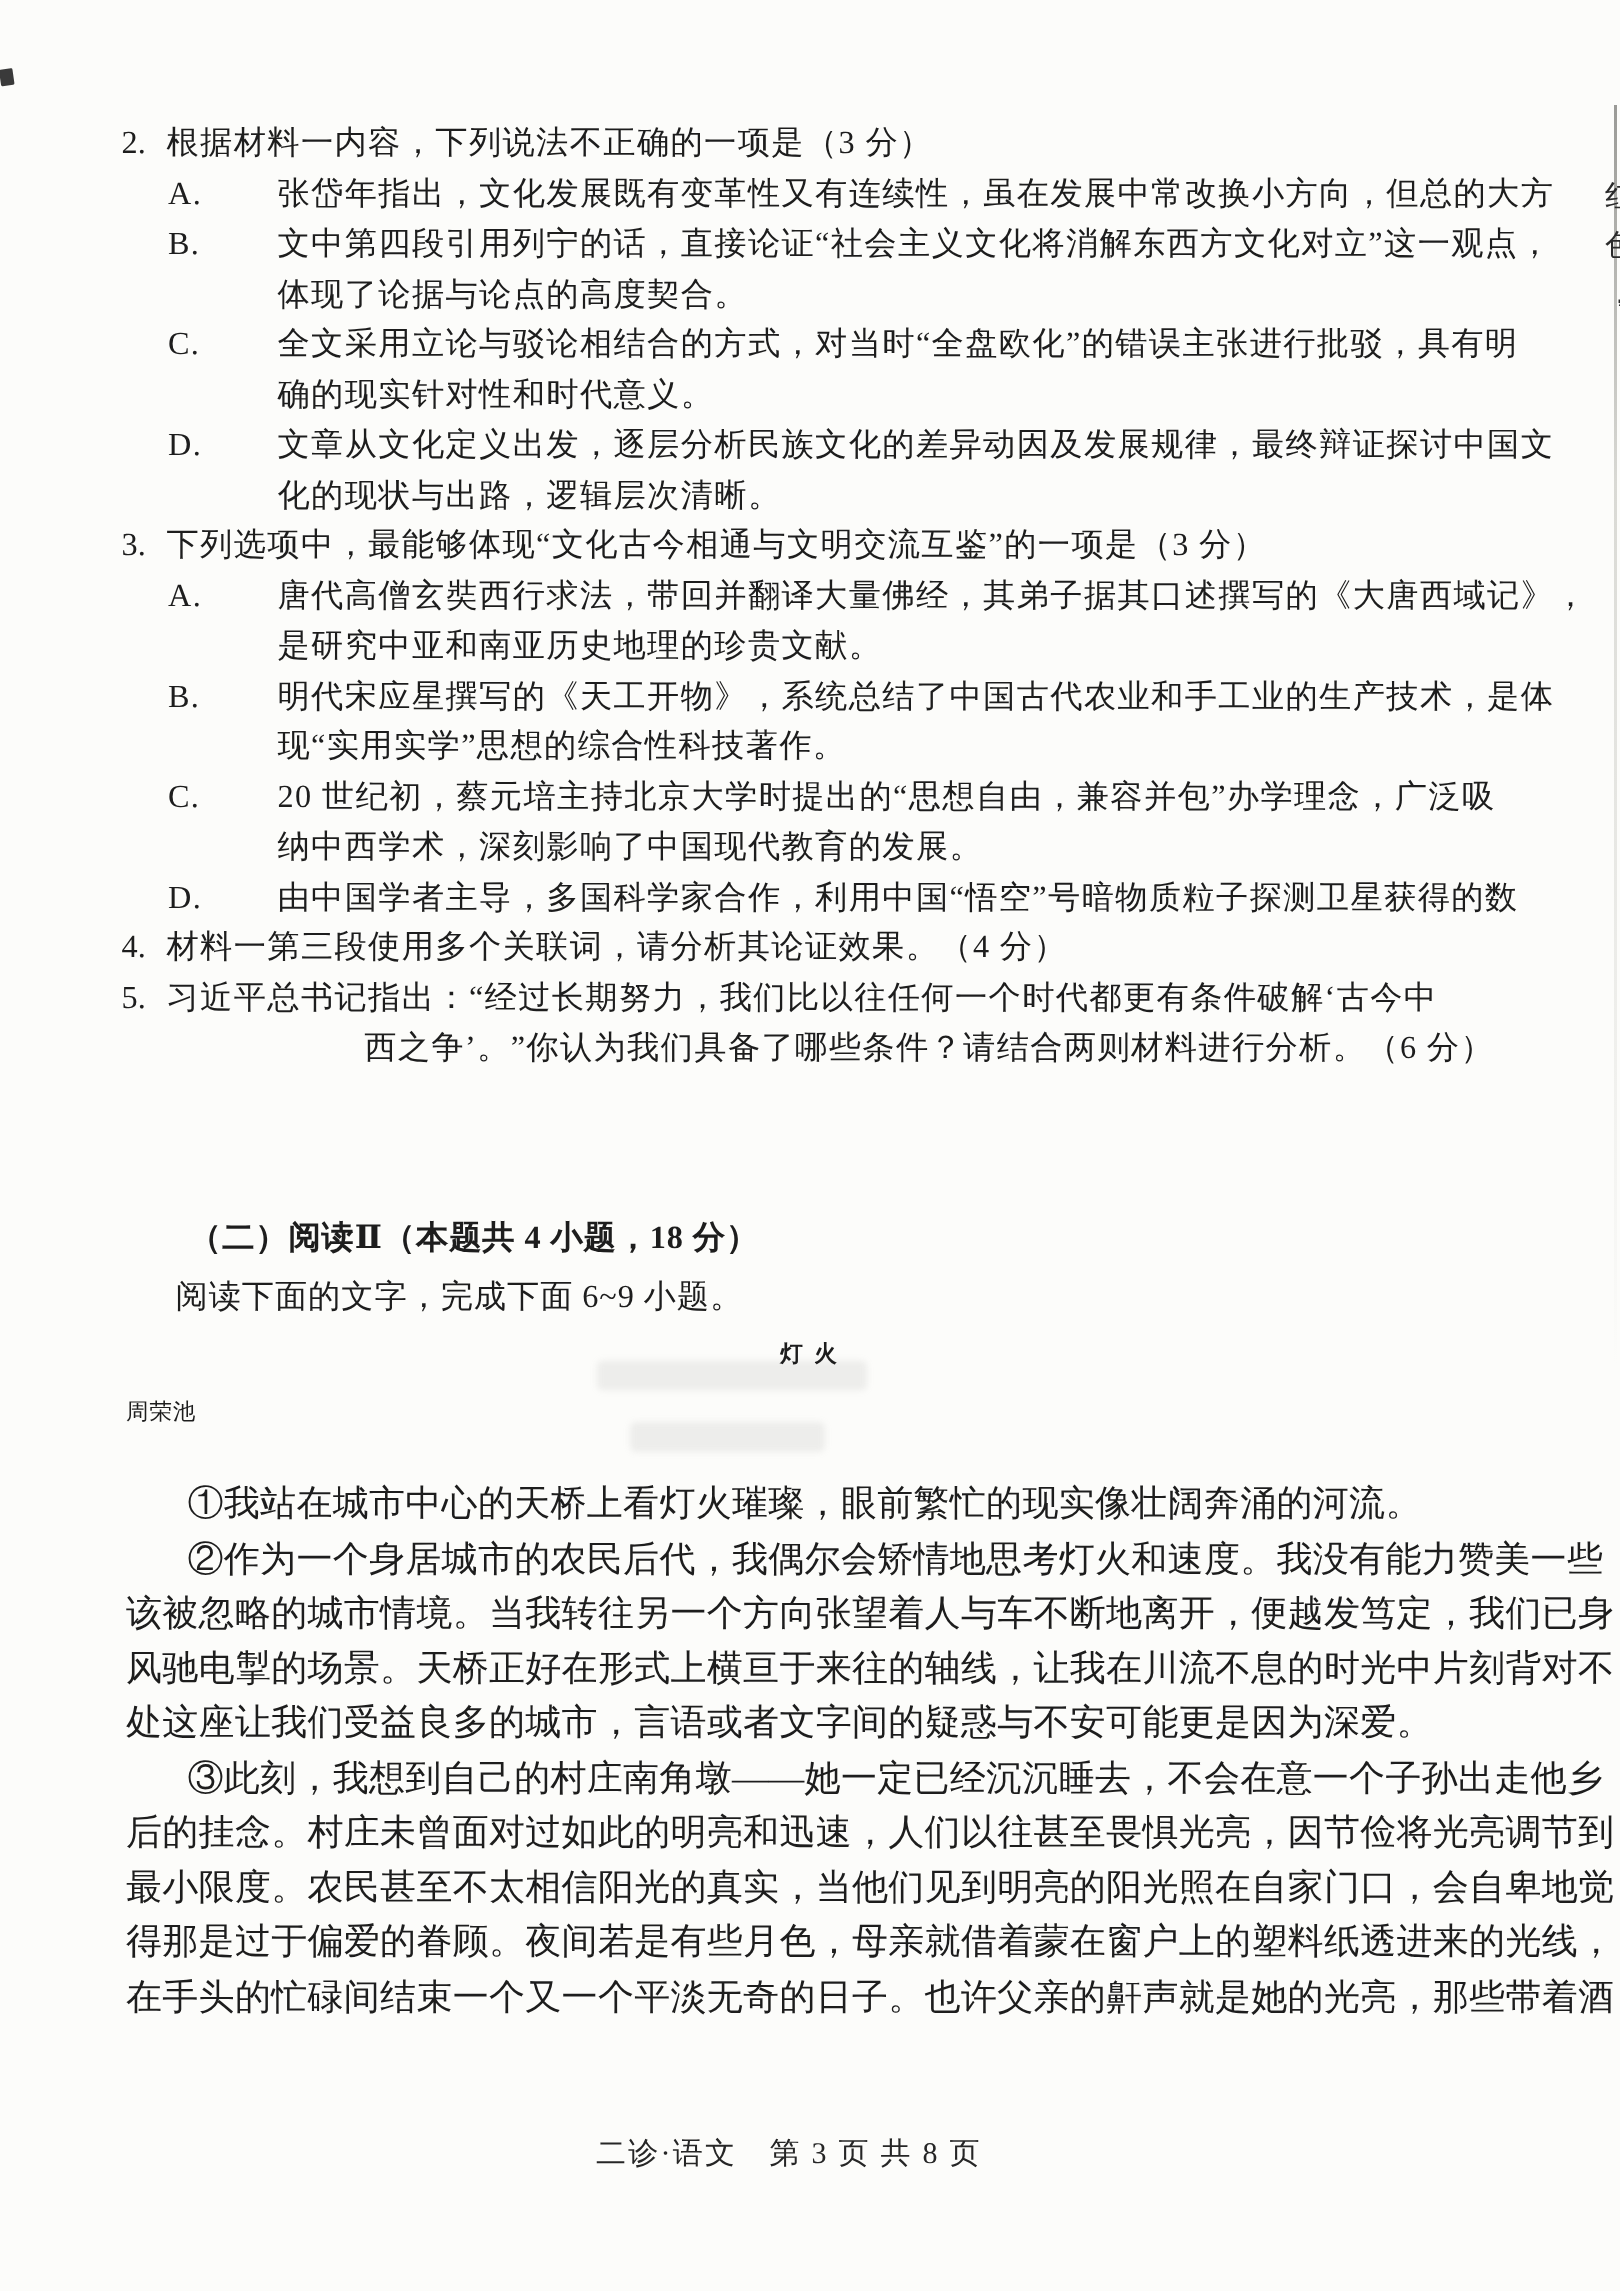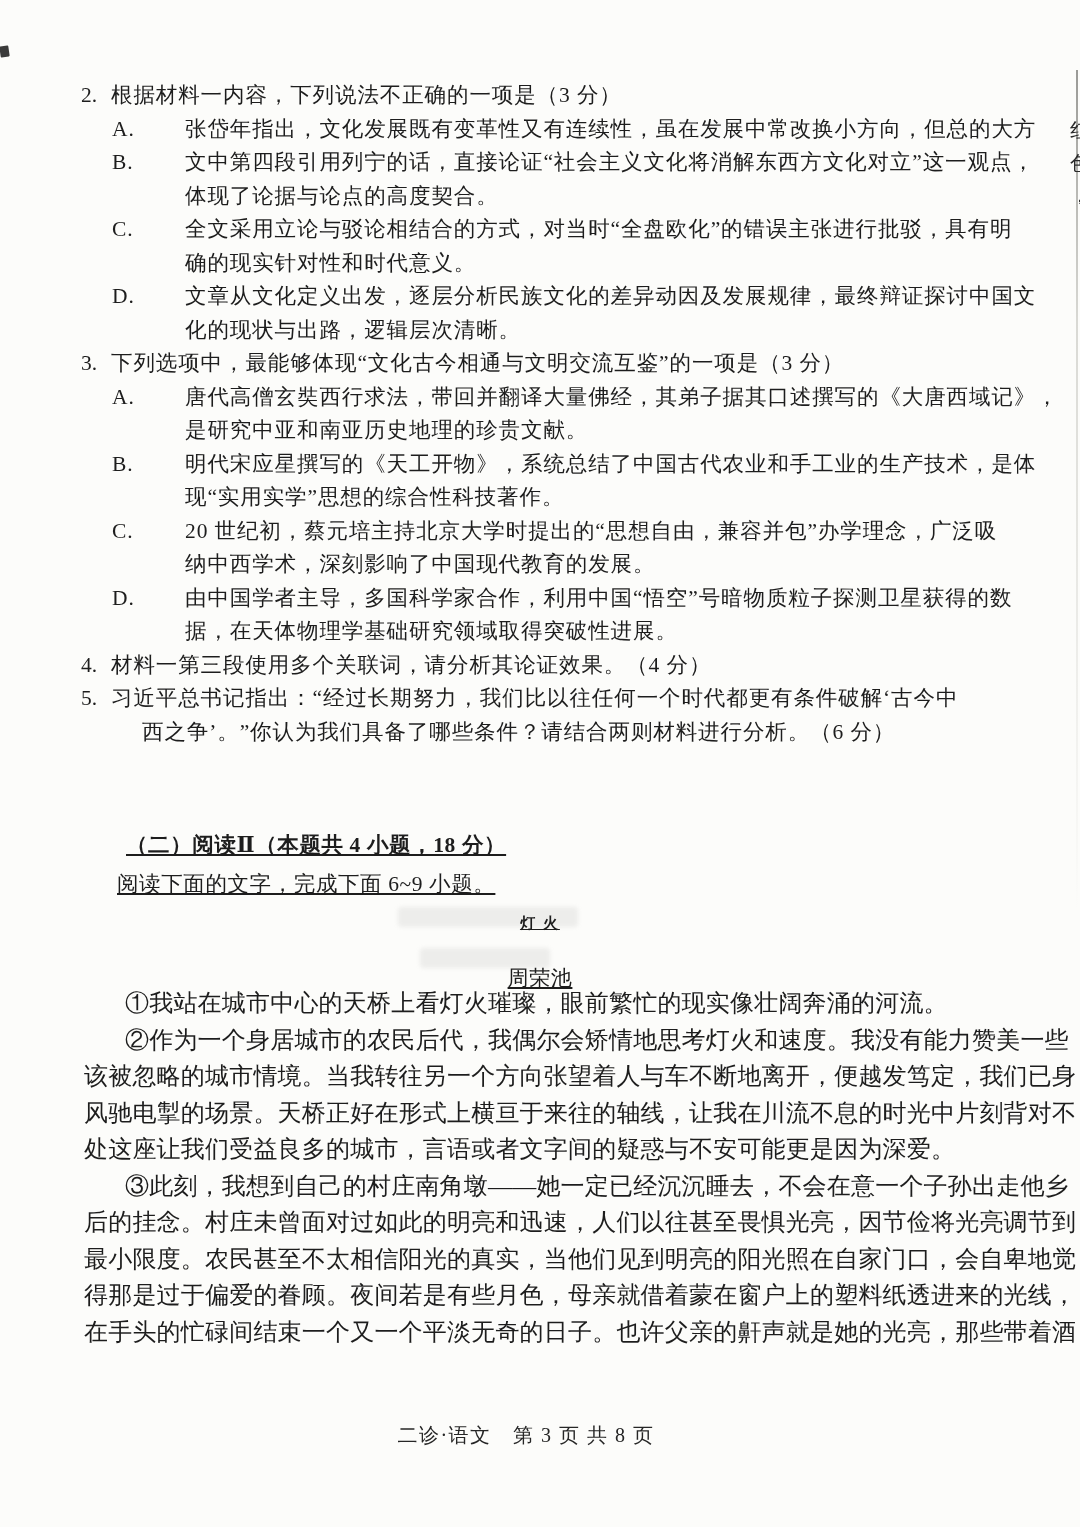--- a/index.html
+++ b/index.html
@@ -12,31 +12,31 @@
     overflow: hidden;
     font-family: "Liberation Serif", "DejaVu Serif", serif;
     color: #1d1d1d;
   }
   .content { position:absolute; left:84px; right:84px; }
 
   
   #questions { top:79px; line-height:33.5px; font-size:21.5px; letter-spacing:0.9px; }
   .q-stem { position:relative; padding-left:27px; white-space:nowrap; }
   .q-num  { position:absolute; left:-3px; top:0; letter-spacing:0; }
-  .q-wrap { padding-left:58px; white-space:nowrap; }
+  .q-wrap { padding-left:58px; white-space:nowrap;text-align:right; }
   .option { position:relative; padding-left:58px; }
   .opt-label { position:absolute; left:28px; top:0; }
   .opt-line  { display:block; white-space:nowrap;margin-left:43px; }
 
   
-  #section2 { top:826px; line-height:39px; font-size:21.5px; letter-spacing:0.6px;text-decoration:underline; }
+  #section2 { top:806px; line-height:39px; font-size:21.5px; letter-spacing:0.6px; }
   .sec-heading { padding-left:42px; font-weight:bold; white-space:nowrap; }
   .sec-intro   { padding-left:33px; white-space:nowrap; }
   .piece-title { text-align:center; font-weight:bold; font-size:15px; letter-spacing:2px; }
-  .piece-author{ text-align:center; font-size:21px;margin-top:16px; }
+  .piece-author{ text-align:left; font-size:15px; }
 
   
   #passage { top:985px; line-height:36.5px; font-size:24px; letter-spacing:0.2px; }
   .p-line { display:block; white-space:nowrap; }
   .p-first { padding-left:41px; }
 
   
   .footer {
     position:absolute; top:1422px; left:0; width:100%;
     text-align:center; font-size:20px; letter-spacing:1.5px;
@@ -113,21 +113,20 @@
         <span class="opt-line">现“实用实学”思想的综合性科技著作。</span>
       </div>
       <div class="option">
         <span class="opt-label">C.</span>
         <span class="opt-line">20 世纪初，蔡元培主持北京大学时提出的“思想自由，兼容并包”办学理念，广泛吸</span>
         <span class="opt-line">纳中西学术，深刻影响了中国现代教育的发展。</span>
       </div>
       <div class="option">
         <span class="opt-label">D.</span>
         <span class="opt-line">由中国学者主导，多国科学家合作，利用中国“悟空”号暗物质粒子探测卫星获得的数</span>
-        <span class="opt-line">据，在天体物理学基础研究领域取得突破性进展。</span>
       </div>
     </div>
 
     <div>
       <div class="q-stem">
         <span class="q-num">4.</span>
         <span>材料一第三段使用多个关联词，请分析其论证效果。（4 分）</span>
       </div>
     </div>
 

